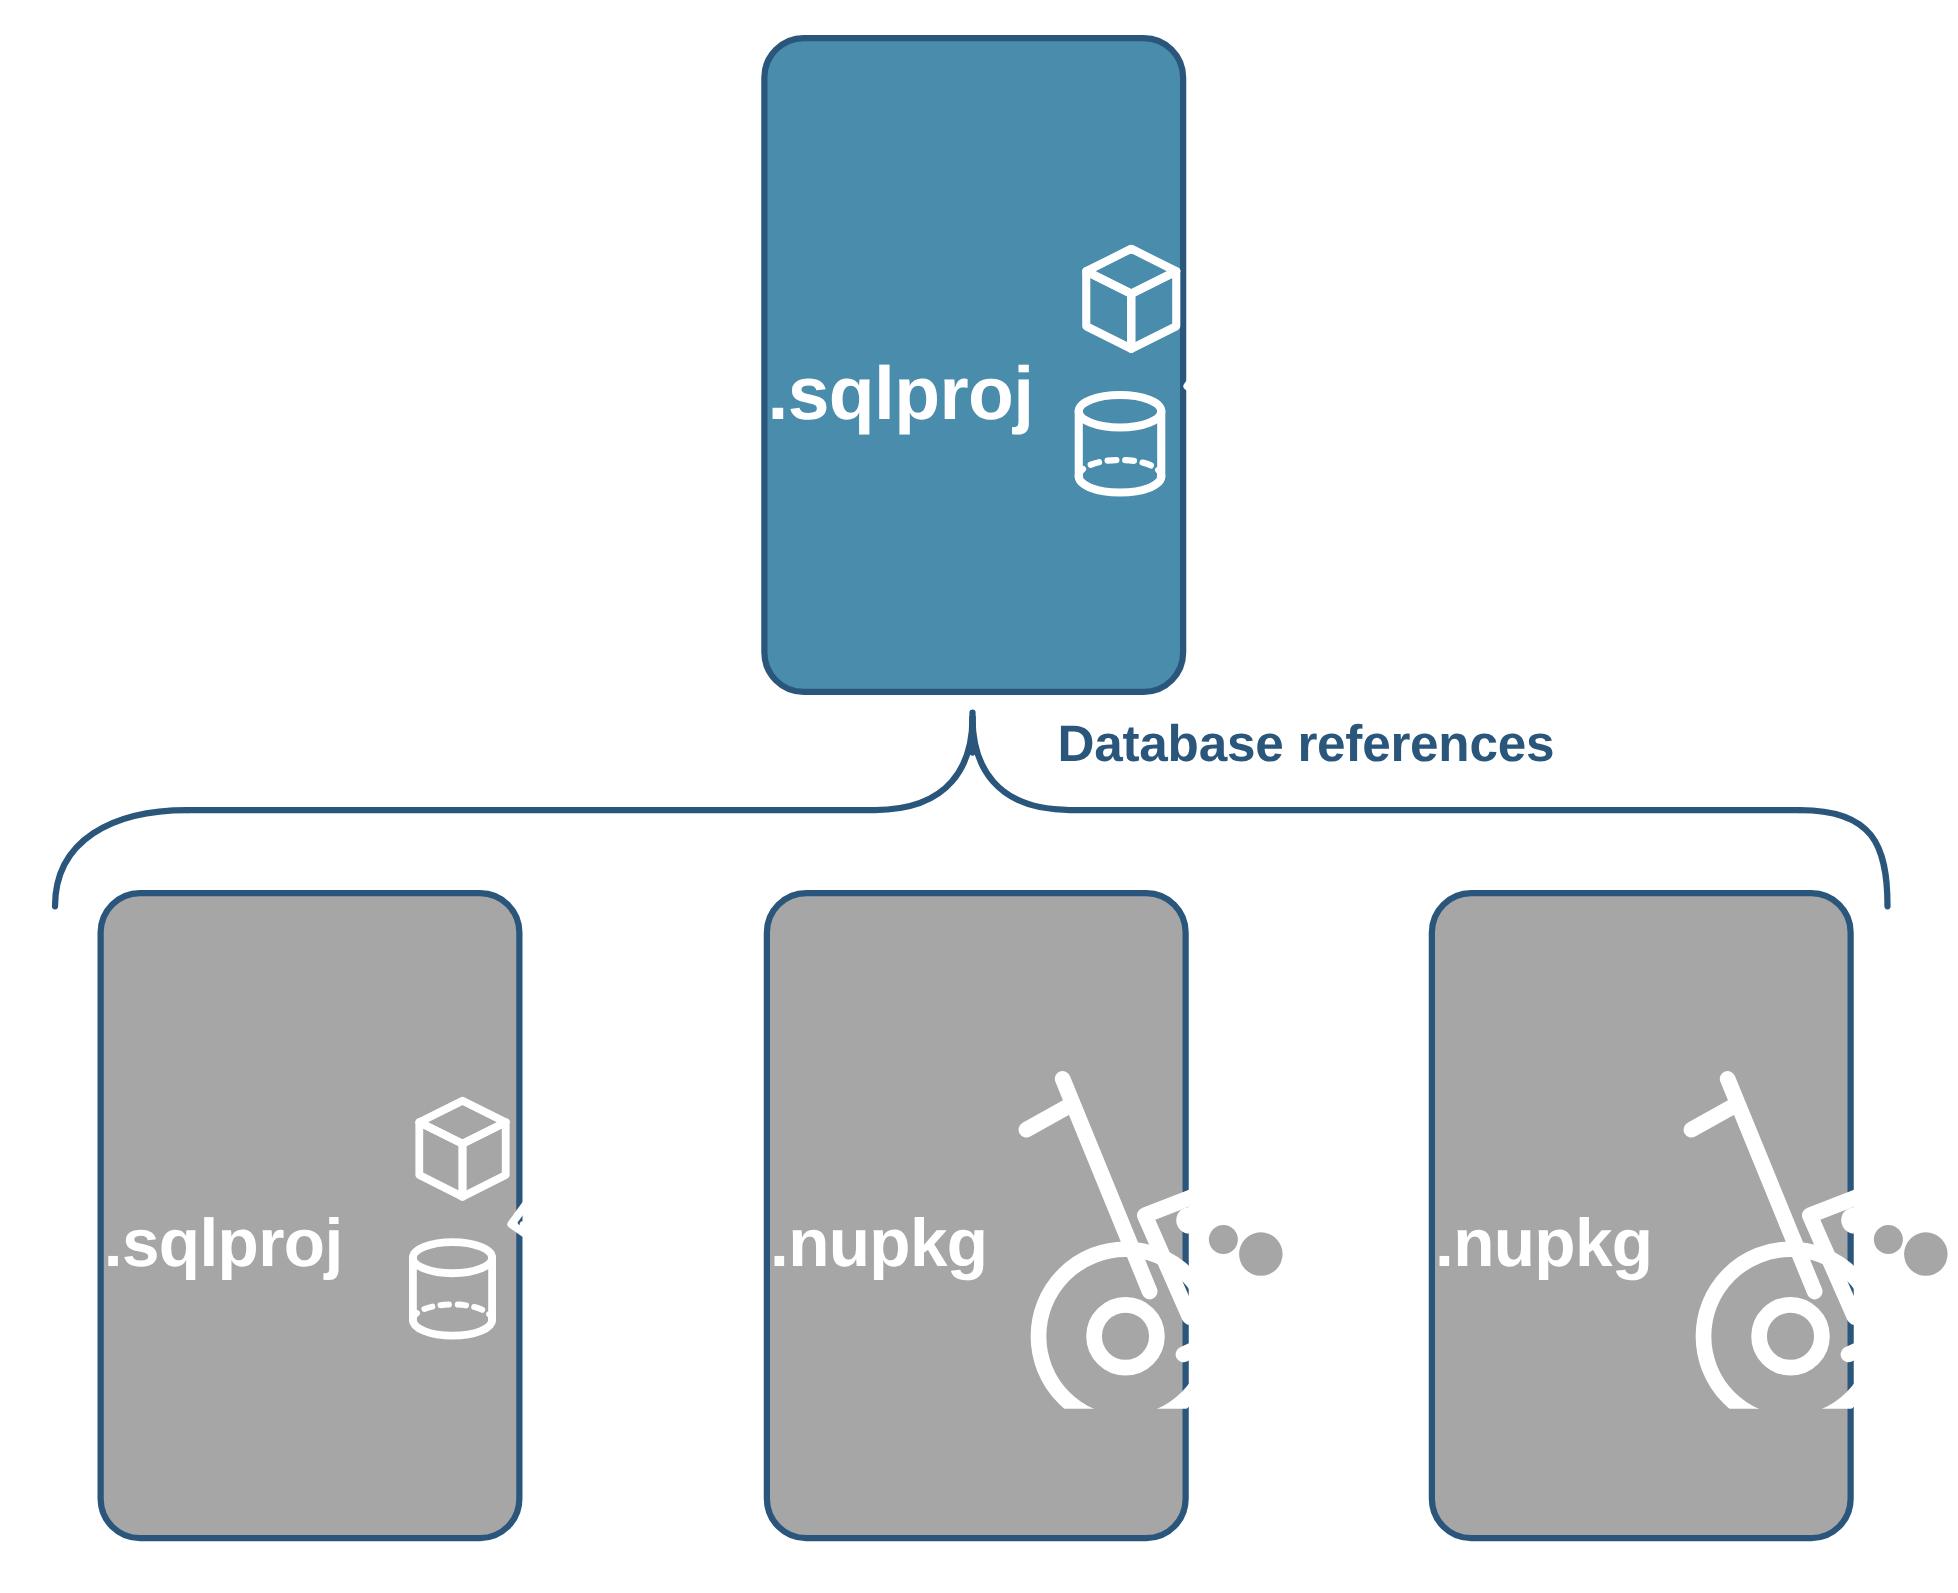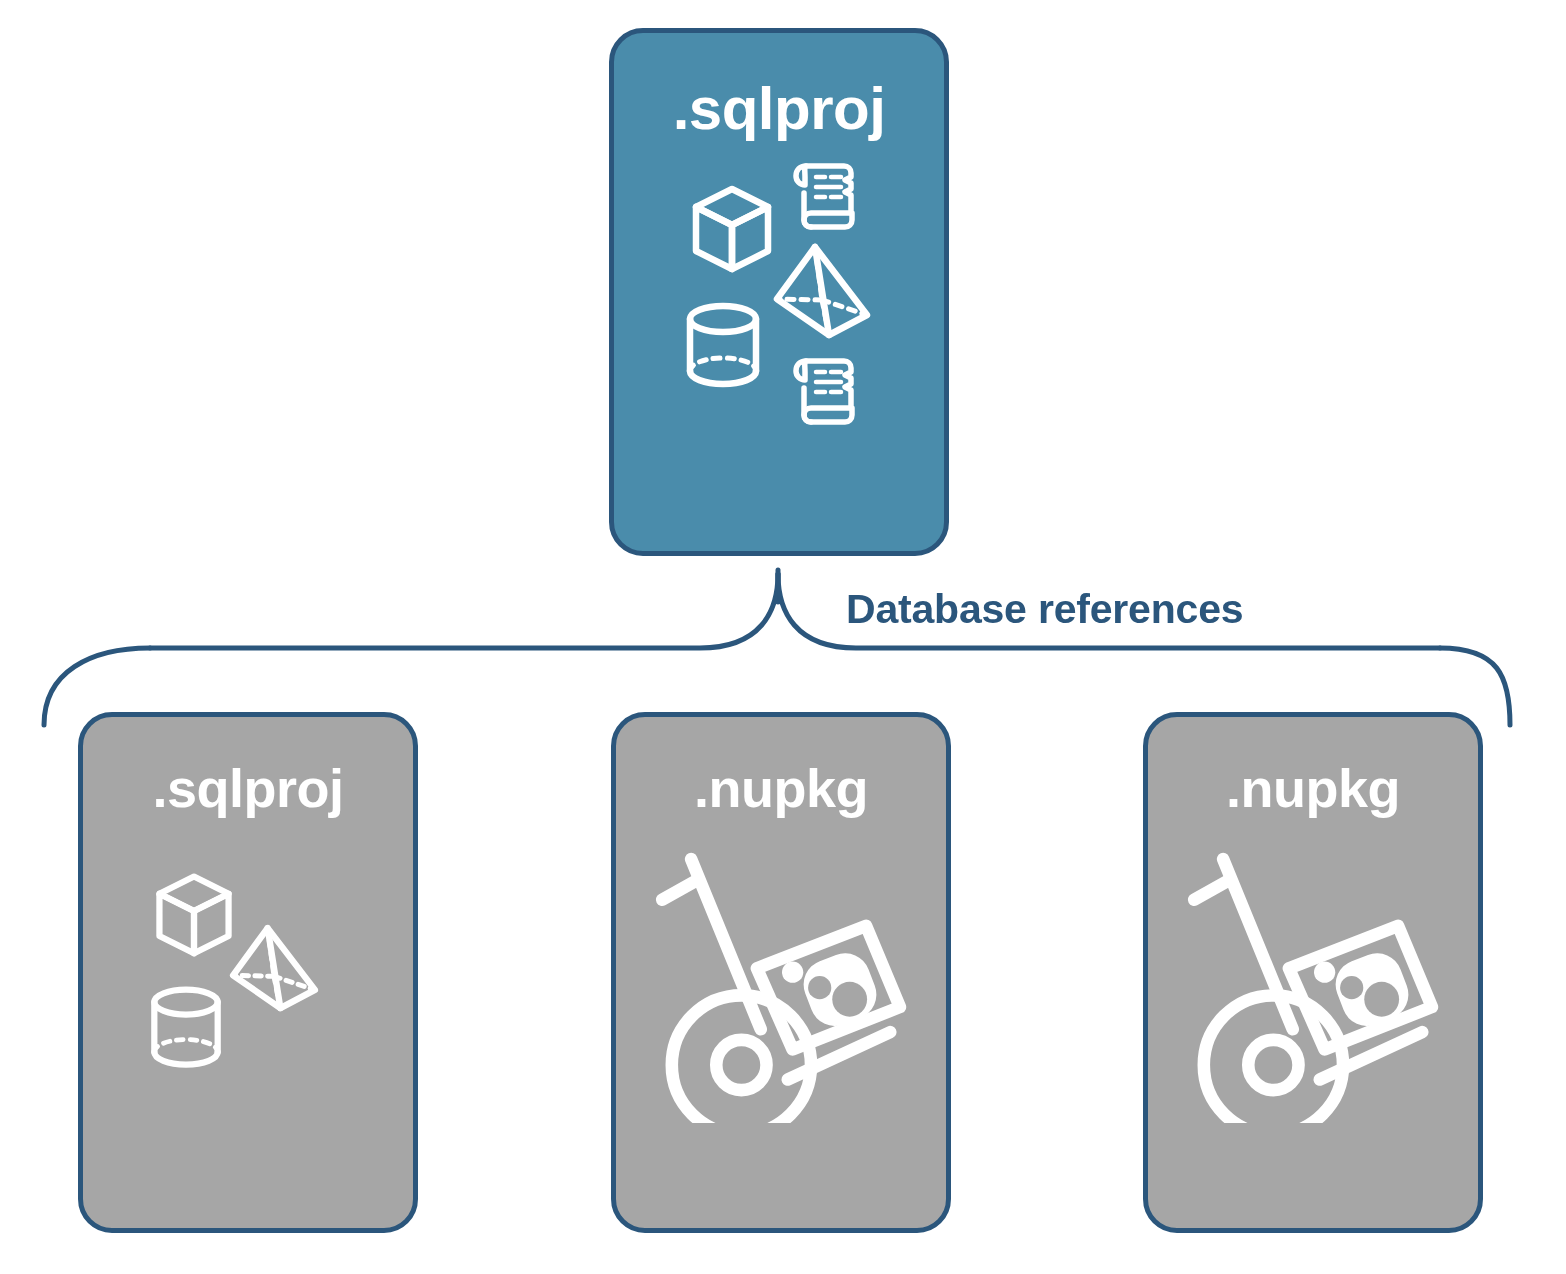--- a/index.html
+++ b/index.html
@@ -17,21 +17,21 @@
     background: #ffffff;
     overflow: hidden;
   }
 
   .card {
     position: absolute;
     box-sizing: border-box;
     border: 5px solid #2b567c;
     border-radius: 34px;
     display: flex;
-    flex-direction: column;
+    flex-direction: row;
     align-items: center;
   }
 
   .card-title {
     color: #ffffff;
     font-weight: bold;
     letter-spacing: -0.5px;
     line-height: 1;
     user-select: none;
   }
@@ -86,21 +86,21 @@
     top: 550px;
     width: 1566px;
     height: 200px;
     pointer-events: none;
   }
 
   
   #bracket-label {
     position: absolute;
     left: 846px;
-    top: 586px;
+    top: 572px;
     font-size: 41px;
     font-weight: bold;
     color: #2b567c;
     letter-spacing: -0.2px;
     white-space: nowrap;
     user-select: none;
   }
 </style>
 </head>
 <body>

